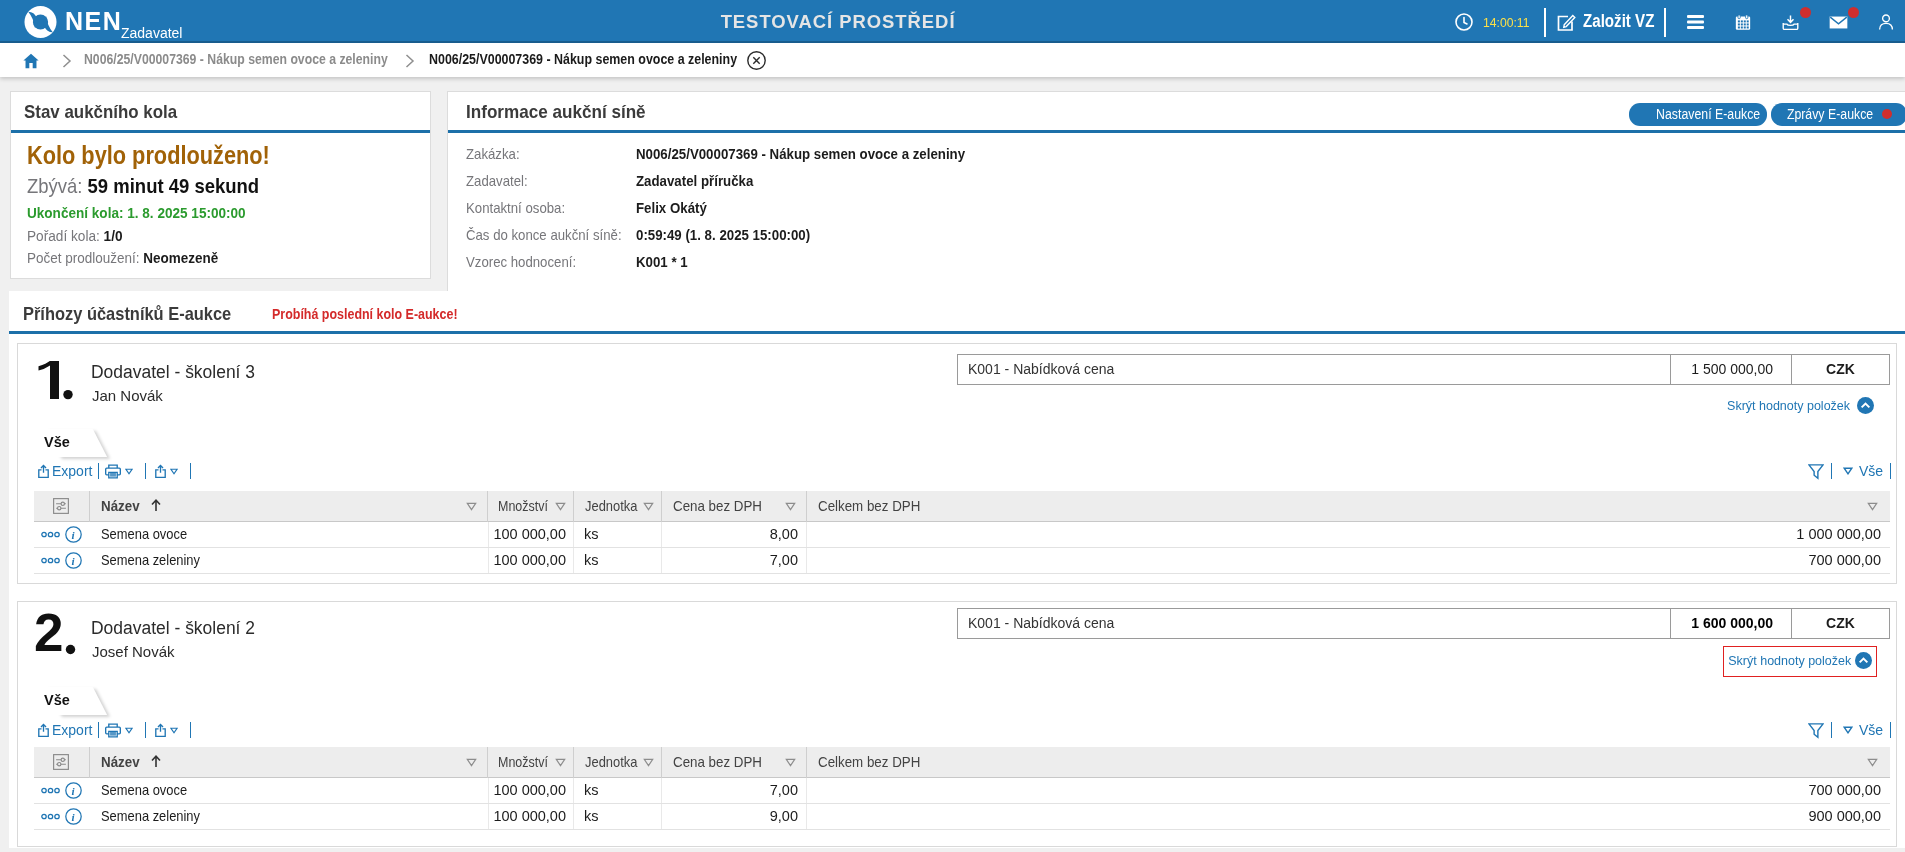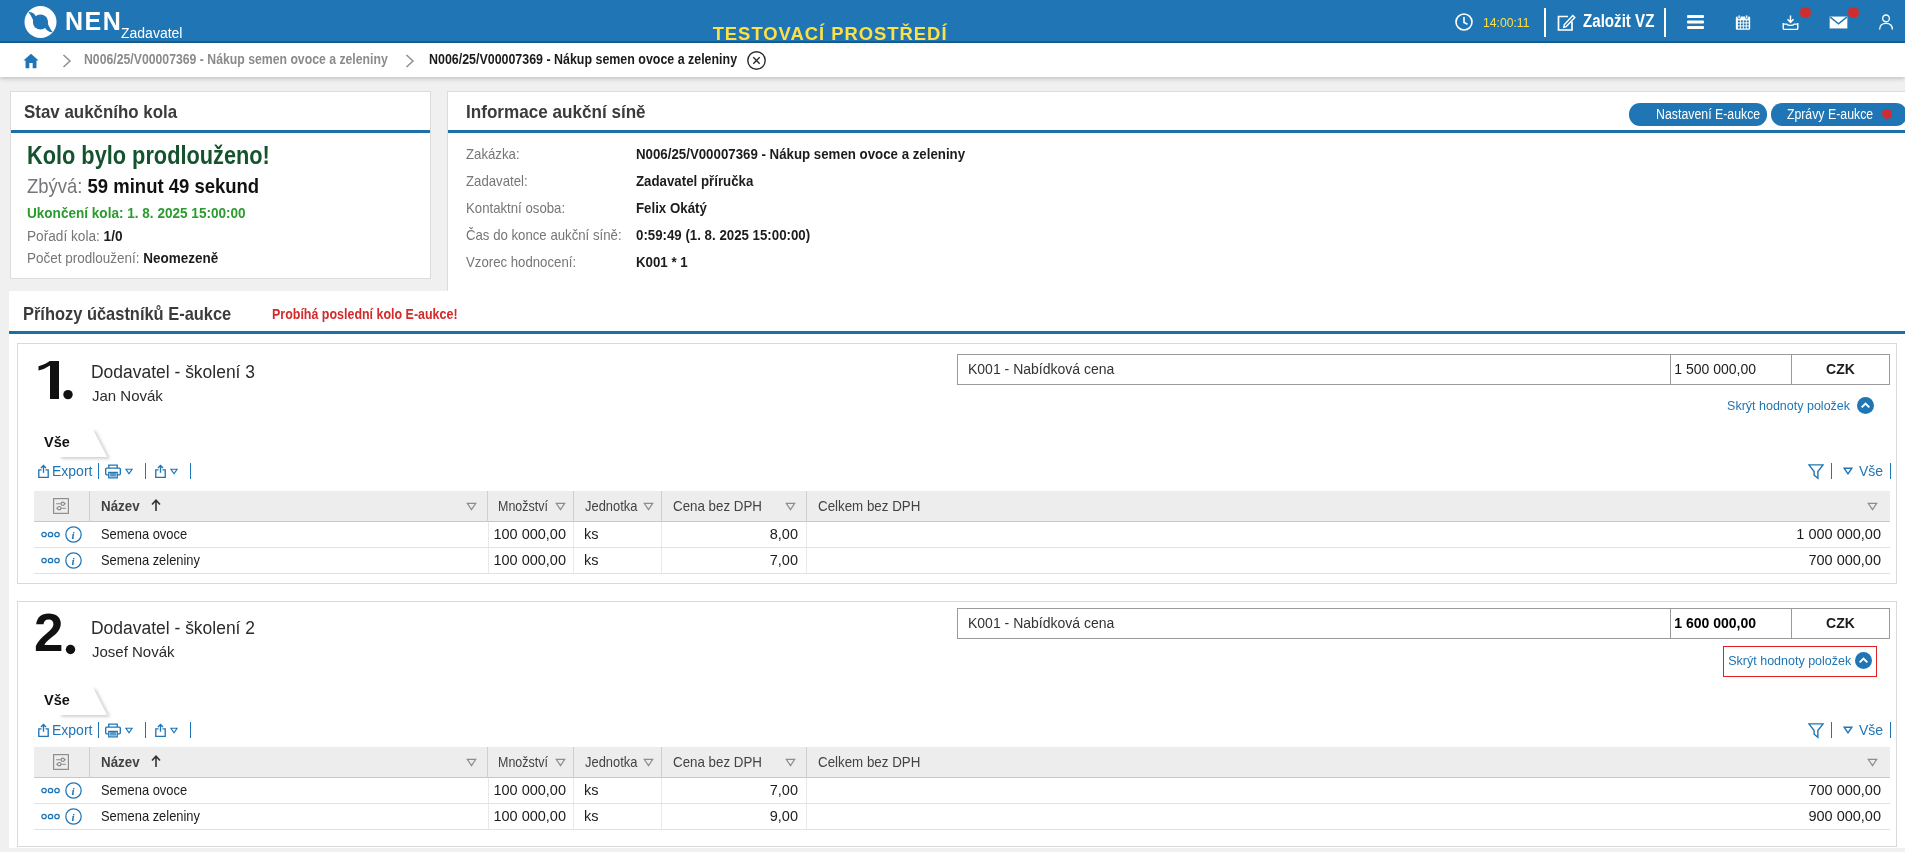--- a/index.html
+++ b/index.html
@@ -7,21 +7,21 @@
 .page { position:relative; width:1905px; height:852px; background:#f0f0f0; overflow:hidden; }
 .abs { position:absolute; }
 .sxl { display:inline-block; transform-origin:0 50%; }
 .sxc { display:inline-block; transform-origin:50% 50%; }
 
 
 .hdr { position:absolute; left:0; top:0; width:1905px; height:43px; background:#2076b4; }
 .hdr .darkline { position:absolute; left:0; bottom:0; width:100%; height:2px; background:#195e90; }
 .logo-txt { position:absolute; left:65px; top:7px; color:#fff; font-size:25px; font-weight:bold; letter-spacing:1.5px; }
 .logo-sub { position:absolute; left:121px; top:25px; color:#fff; font-size:14px; }
-.env-title { position:absolute; left:8px; top:11px; width:1645px; text-align:center; color:#fde047; font-size:19px; font-weight:bold; letter-spacing:1px;margin-top:12px; }
+.env-title { position:absolute; left:16px; top:11px; width:1645px; text-align:center; color:#e5e5e5; font-size:19px; font-weight:bold; letter-spacing:1px; }
 .hdr-time { position:absolute; left:1483px; top:15px; color:#fde047; font-size:13.5px; }
 .hdr-sep { position:absolute; top:8px; width:2px; height:29px; background:#fff; }
 .hdr-zvz { position:absolute; left:1583px; top:11px; color:#fff; font-size:18px; font-weight:bold; }
 .red-dot { position:absolute; width:11px; height:11px; border-radius:50%; background:#cf2e2e; }
 
 
 .crumbbar { position:absolute; left:0; top:43px; width:1905px; height:34px; background:#fff; box-shadow:0 2px 4px rgba(0,0,0,0.18); }
 .crumb1 { position:absolute; left:84px; top:8px; font-size:14.5px; font-weight:bold; color:#8b8b8b; }
 .crumb2 { position:absolute; left:429px; top:8px; font-size:14.5px; font-weight:bold; color:#1b1b1b; }
 
@@ -47,21 +47,21 @@
 
 
 .card { position:absolute; left:8px; background:#fff; border:1px solid #d9d9d9; }
 .rank { position:absolute; left:16px; top:4px; font-size:53px; font-weight:bold; color:#111; letter-spacing:-1px; }
 .cname { position:absolute; left:73px; font-size:18px; color:#2b2b2b; }
 .cperson { position:absolute; left:74px; font-size:15px; color:#2b2b2b; }
 
 .krow { position:absolute; left:939px; width:933px; height:31px; }
 .kcell { position:absolute; top:0; height:31px; border:1px solid #9a9a9a; background:#fff; font-size:14px; color:#333; }
 .kc1 { left:0; width:714px; line-height:29px; padding-left:10px; }
-.kc2 { left:713px; width:122px; line-height:29px; text-align:right; padding-right:35px; color:#1c1c1c; }
+.kc2 { left:713px; width:122px; line-height:29px; text-align:right; padding-right:18px; color:#1c1c1c; }
 .kc3 { left:834px; width:99px; line-height:29px; text-align:center; font-weight:bold; color:#1c1c1c; }
 
 .skryt { position:absolute; font-size:12.5px; color:#2076b4; }
 
 
 .tabwrap { position:absolute; width:100px; height:28px; }
 .tabskew { position:absolute; left:18px; top:0; width:48px; height:28px; background:#fff; transform:skewX(27deg); box-shadow:2px 2px 3px rgba(0,0,0,0.18); }
 .tabcover { position:absolute; left:0; top:0; width:40px; height:28px; background:#fff; }
 .tabtxt { position:absolute; left:10px; top:5px; font-size:14.5px; font-weight:bold; color:#111; }
 
@@ -160,21 +160,21 @@
     <div class="crumb2"><span class="sxl" style="transform:scaleX(0.857);">N006/25/V00007369 - Nákup semen ovoce a zeleniny</span></div>
     <svg class="abs" style="left:747px; top:8px;" width="19" height="19" viewBox="0 0 19 19">
       <circle cx="9.5" cy="9.5" r="8.7" fill="none" stroke="#2b2b2b" stroke-width="1.4"></circle>
       <path d="M6.3 6.3 L12.7 12.7 M12.7 6.3 L6.3 12.7" stroke="#2b2b2b" stroke-width="1.4"></path>
     </svg>
   </div>
 
   <div class="panel" style="left:10px; top:91px; width:421px; height:188px;padding-left:16px;">
     <div class="panel-h" style="top:9px;"><span class="sxl" style="transform:scaleX(0.89);">Stav aukčního kola</span></div>
     <div class="blueline" style="top:38px;"></div>
-    <div class="abs" style="left:16px; top:49px; font-size:25px; font-weight:bold; color:#14532d;"><span class="sxl" style="transform:scaleX(0.87);">Kolo bylo prodlouženo!</span></div>
+    <div class="abs" style="left:16px; top:49px; font-size:25px; font-weight:bold; color:#a16207;"><span class="sxl" style="transform:scaleX(0.87);">Kolo bylo prodlouženo!</span></div>
     <div class="abs" style="left:16px; top:82px; font-size:21px;"><span class="sxl" style="transform:scaleX(0.88);"><span class="lbl">Zbývá: </span><span style="font-weight:bold; color:#111;">59 minut 49 sekund</span></span></div>
     <div class="abs" style="left:16px; top:112px; font-size:15.5px; font-weight:bold; color:#2b9b2e;"><span class="sxl" style="transform:scaleX(0.875);">Ukončení kola: 1. 8. 2025 15:00:00</span></div>
     <div class="abs" style="left:16px; top:135px; font-size:15.5px;"><span class="sxl" style="transform:scaleX(0.88);"><span class="lbl">Pořadí kola: </span><span class="val-b">1/0</span></span></div>
     <div class="abs" style="left:16px; top:157px; font-size:15.5px;"><span class="sxl" style="transform:scaleX(0.87);"><span class="lbl">Počet prodloužení: </span><span class="val-b">Neomezeně</span></span></div>
   </div>
 
   <div class="panel" style="left:440px; top:91px; width:1464px; height:244px;margin-left:7px;">
     <div class="panel-h" style="left:18px; top:9px;"><span class="sxl" style="transform:scaleX(0.9);">Informace aukční síně</span></div>
     <div class="blueline" style="top:38px;"></div>
     <div class="irow" style="top:53px;">Zakázka:</div>

